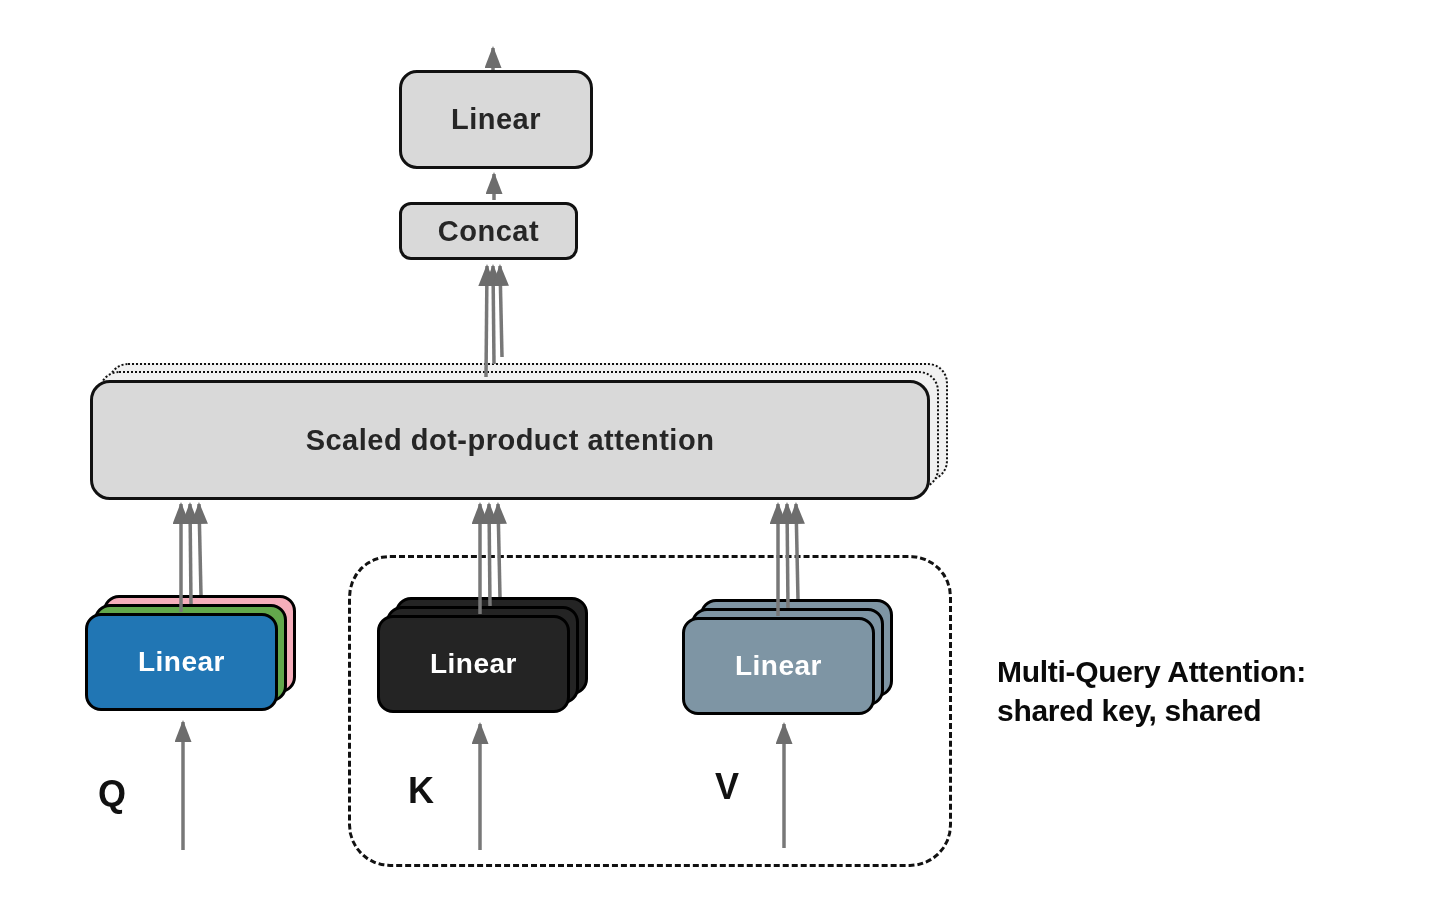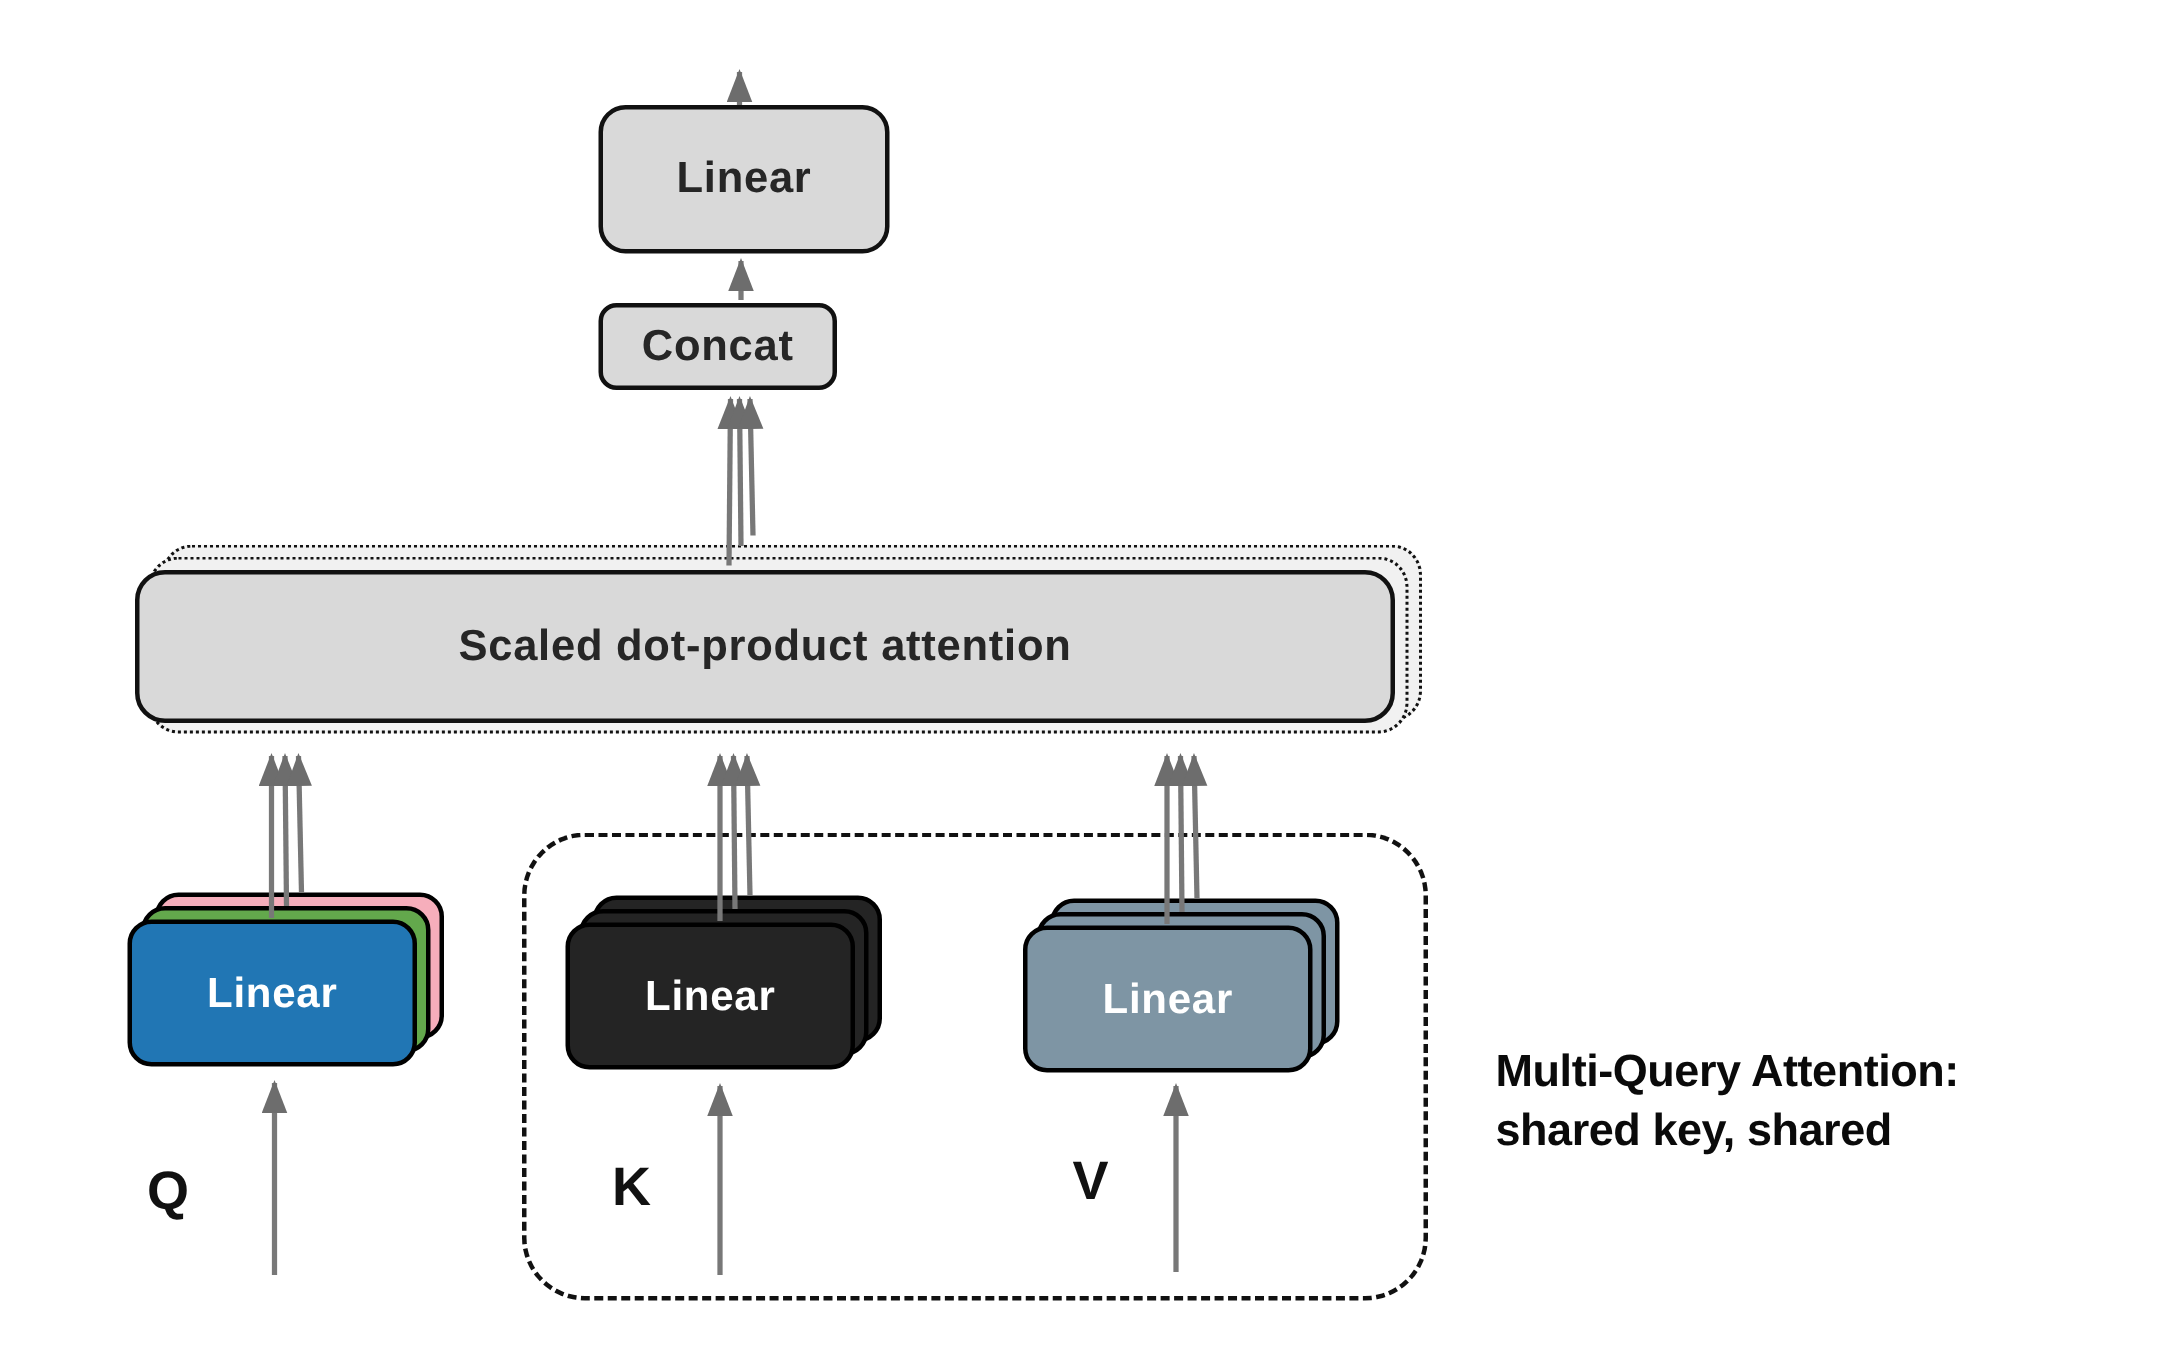--- a/index.html
+++ b/index.html
@@ -35,31 +35,31 @@
   svg.overlay { position:absolute; left:0; top:0; pointer-events:none; }
 </style>
 </head>
 <body>
 
 <div id="canvas">
 
   <div class="abs ghost" style="left:108px; top:363px;"></div>
   <div class="abs ghost" style="left:99px; top:371px;"></div>
 
-  <div class="abs gray-box" style="left:90px; top:380px; width:840px; height:102px; border-radius:20px; font-size:29px;">
+  <div class="abs gray-box" style="left:90px; top:380px; width:840px; height:120px; border-radius:20px; font-size:29px;">
     <span>Scaled dot-product attention</span>
   </div>
 
   <div class="abs dashed-group" style="left:348px; top:555px; width:604px; height:312px;"></div>
 
   <div class="abs gray-box" style="left:399px; top:70px; width:194px; height:99px; border-radius:18px;">
     <span>Linear</span>
   </div>
 
-  <div class="abs gray-box" style="left:399px; top:202px; width:159px; height:58px; border-radius:12px;">
+  <div class="abs gray-box" style="left:399px; top:202px; width:179px; height:58px; border-radius:12px;">
     <span>Concat</span>
   </div>
 
   <div class="abs stack-card" style="left:103px; top:595px; background:#f6aebb;"></div>
   <div class="abs stack-card" style="left:94px; top:604px; background:#63a84c;"></div>
   <div class="abs stack-card stack-front" style="left:85px; top:613px; background:#2176b4;">
     <span>Linear</span>
   </div>
 
   <div class="abs stack-card" style="left:395px; top:597px; background:#242424;"></div>
@@ -71,21 +71,21 @@
   <div class="abs stack-card" style="left:700px; top:599px; background:#7e95a4;"></div>
   <div class="abs stack-card" style="left:691px; top:608px; background:#7e95a4;"></div>
   <div class="abs stack-card stack-front" style="left:682px; top:617px; background:#7e95a4;">
     <span>Linear</span>
   </div>
 
   <div class="abs input-label" style="left:98px; top:773px;">Q</div>
   <div class="abs input-label" style="left:408px; top:770px;">K</div>
   <div class="abs input-label" style="left:715px; top:766px;">V</div>
 
-  <div class="abs caption" style="left:997px; top:652px;margin-top:43px;">
+  <div class="abs caption" style="left:997px; top:652px;">
     <div>Multi-Query Attention:</div>
     <div>shared key, shared</div>
   </div>
 
   <svg class="overlay" width="1448" height="903" viewBox="0 0 1448 903">
     <defs>
       <marker id="ah" markerUnits="userSpaceOnUse" markerWidth="24" markerHeight="18" refX="20" refY="8.5" orient="auto">
         <path d="M0,0 L22,8.5 L0,17 Z" fill="#6d6d6d"></path>
       </marker>
     </defs>

